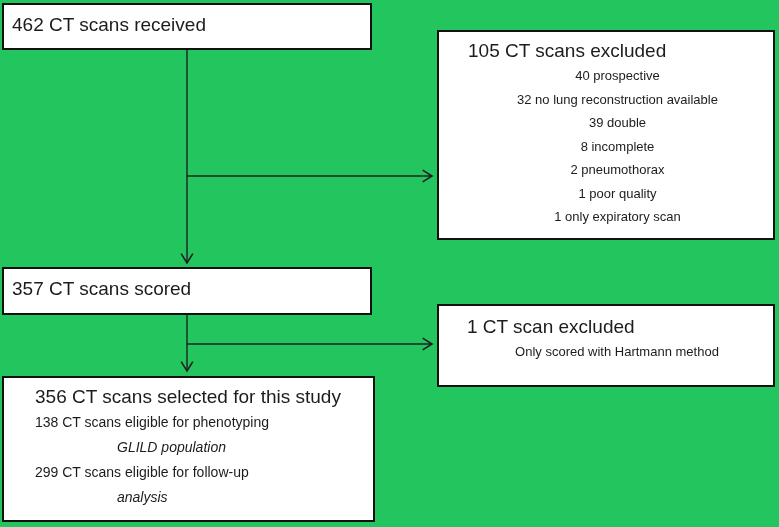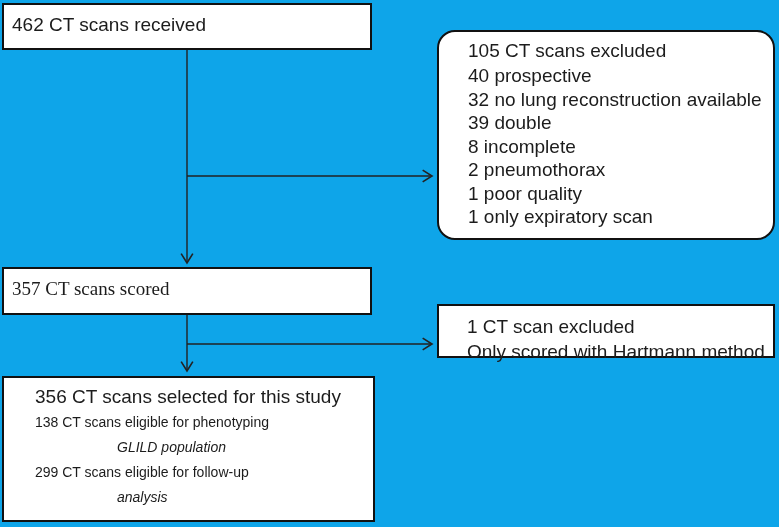--- a/index.html
+++ b/index.html
@@ -1,21 +1,21 @@
 <!DOCTYPE html>
 <html><head>
 <meta charset="utf-8">
 <style>
   * { margin: 0; padding: 0; box-sizing: border-box; }
   html, body { background: #ffffff; }
   .canvas {
     position: relative;
     width: 779px;
     height: 527px;
-    background: #0ea5e9;
+    background: #22c55e;
     font-family: "Liberation Sans", sans-serif;
     color: #1a1a1a;
     overflow: hidden;
   }
   .arrows {
     position: absolute;
     left: 0; top: 0;
     width: 779px; height: 527px;
     pointer-events: none;
   }
@@ -24,32 +24,33 @@
     border: 2.5px solid #111111;
     background: #ffffff;
     white-space: nowrap;
   }
   .box .title {
     font-size: 19px;
     line-height: 26px;
     color: #1c1c1c;
   }
   .item {
-    font-size: 19px;
+    font-size: 13px;
     line-height: 23.5px;
     color: #1c1c1c;
+    text-align: center;
   }
   
   .box-received { left: 2px; top: 3px; width: 370px; height: 47px; padding: 7px 6px 0 8px; }
   
-  .box-excluded-initial { left: 437px; top: 30px; width: 338px; height: 210px; padding: 6px 6px 0 29px; border-radius: 18px; }
+  .box-excluded-initial { left: 437px; top: 30px; width: 338px; height: 210px; padding: 6px 6px 0 29px; }
   
-  .box-scored { left: 2px; top: 267px; width: 370px; height: 48px; padding: 7px 6px 0 8px; font-family: Liberation Serif, serif; }
+  .box-scored { left: 2px; top: 267px; width: 370px; height: 48px; padding: 7px 6px 0 8px; }
   
-  .box-excluded-hartmann { left: 437px; top: 304px; width: 338px; height: 54px; padding: 8px 6px 0 28px; }
+  .box-excluded-hartmann { left: 437px; top: 304px; width: 338px; height: 83px; padding: 8px 6px 0 28px; }
   
   .box-selected { left: 2px; top: 376px; width: 373px; height: 146px; padding: 6px 6px 0 31px; }
   .box-selected .line { font-size: 14px; line-height: 25px; color: #1c1c1c; }
   .box-selected .line.indent { padding-left: 82px; font-style: italic; }
 </style>
 </head>
 <body>
 
 <div class="canvas">
 

